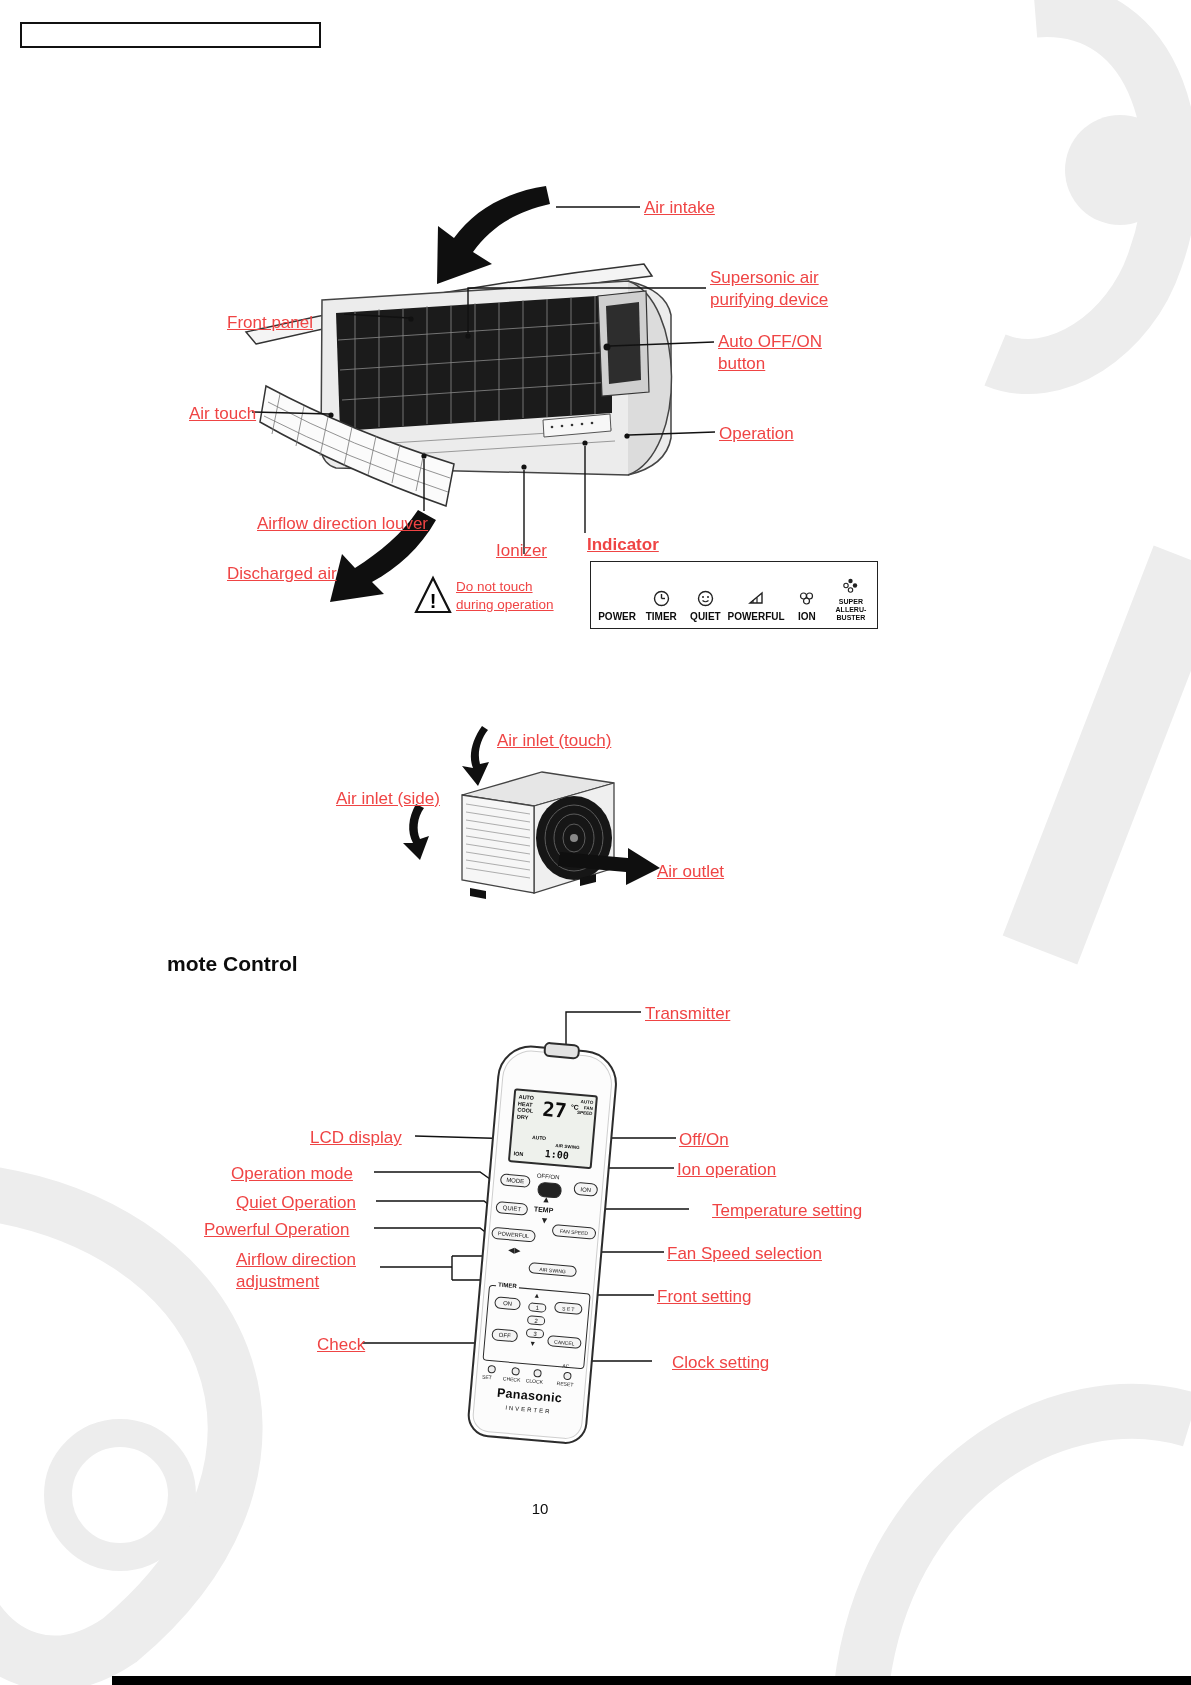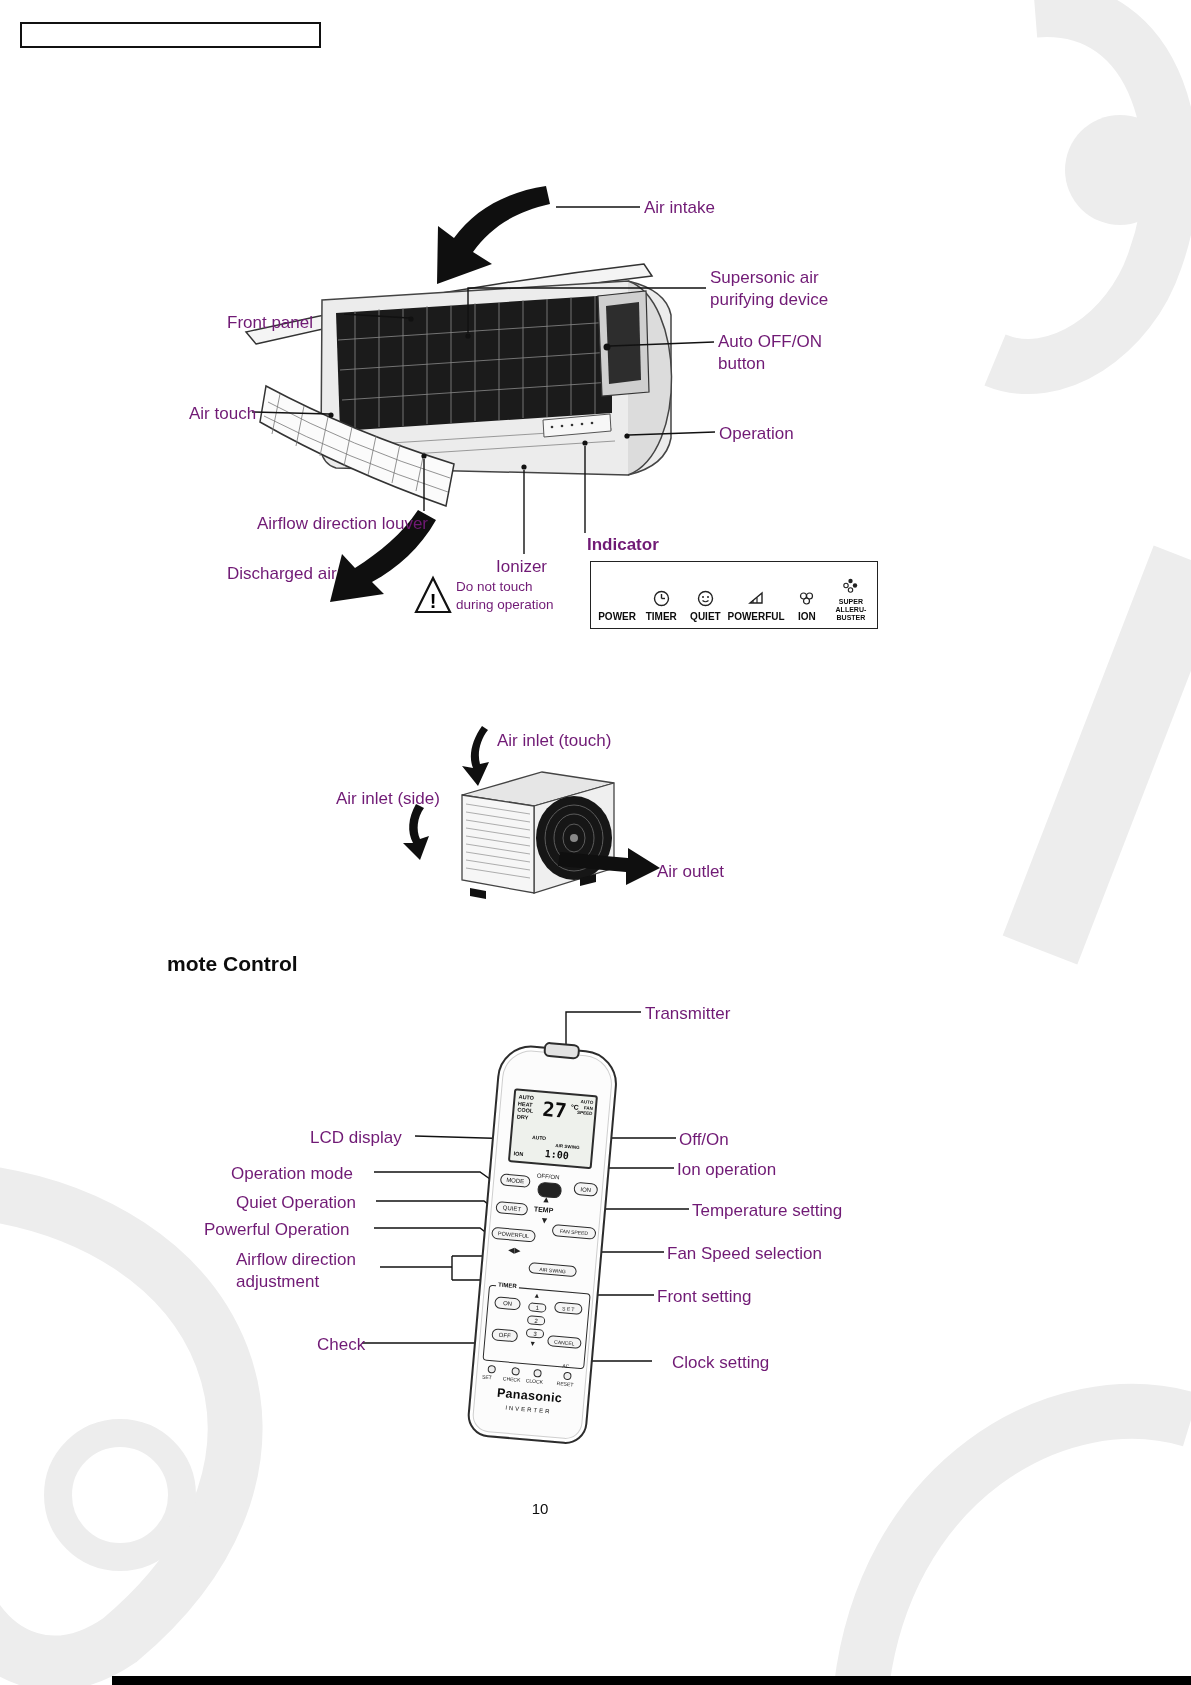--- a/index.html
+++ b/index.html
@@ -1,19 +1,19 @@
 <!DOCTYPE html>
 <html><head>
 <meta charset="utf-8">
 <style>
   html,body{margin:0;padding:0;background:#fff;}
   .page{position:relative;width:1191px;height:1685px;background:#fff;overflow:hidden;
         font-family:"Liberation Sans",sans-serif;color:#0c0c0c;}
   .art{position:absolute;left:0;top:0;width:1191px;height:1685px;}
-  .lbl{position:absolute;font-size:17px;color:#701a75;white-space:pre-line;line-height:1.32;}
+  .lbl{position:absolute;font-size:17px;color:#ef4444;white-space:pre-line;line-height:1.32;text-decoration:underline;}
   .lbl.small{font-size:13.5px;}
   .heading{position:absolute;font-size:21px;font-weight:700;}
   .header-box{position:absolute;left:20px;top:22px;width:297px;height:22px;border:2px solid #111;background:#fff;}
   .page-number{position:absolute;left:500px;top:1500px;width:80px;text-align:center;font-size:15px;}
   .bottom-bar{position:absolute;left:112px;top:1676px;width:1079px;height:9px;background:#000;}
 
   
   .indicator-box{position:absolute;left:590px;top:561px;width:288px;height:68px;border:1.6px solid #222;
                  background:#fff;display:flex;align-items:stretch;padding:6px 4px 6px 4px;box-sizing:border-box;}
   .ind-item{flex:1;display:flex;flex-direction:column;align-items:center;justify-content:flex-end;gap:3px;}
@@ -228,21 +228,21 @@
   <div class="lbl" style="left:644px;top:197px;">Air intake</div>
   <div class="lbl" style="left:710px;top:267px;">Supersonic air
 purifying device</div>
   <div class="lbl" style="left:227px;top:312px;">Front panel</div>
   <div class="lbl" style="left:718px;top:331px;">Auto OFF/ON
 button</div>
   <div class="lbl" style="left:189px;top:403px;">Air touch</div>
   <div class="lbl" style="left:719px;top:423px;">Operation</div>
   <div class="lbl" style="left:257px;top:513px;">Airflow direction louver</div>
   <div class="lbl" style="left:227px;top:563px;">Discharged air</div>
-  <div class="lbl" style="left:496px;top:556px;">Ionizer</div>
+  <div class="lbl" style="left:496px;top:540px;">Ionizer</div>
   <div class="lbl small" style="left:456px;top:578px;">Do not touch
 during operation</div>
   <div class="lbl" style="left:587px;top:534px;font-weight:700;">Indicator</div>
 
   <div class="indicator-box">
     <div class="ind-item">
       <span class="ind-icon"></span>
       <span class="ind-label">POWER</span>
     </div>
     <div class="ind-item">
@@ -305,21 +305,21 @@
   <div class="lbl" style="left:657px;top:861px;">Air outlet</div>
 
   <div class="heading" style="left:167px;top:952px;">mote Control</div>
 
   <div class="lbl" style="left:645px;top:1003px;">Transmitter</div>
   <div class="lbl" style="left:310px;top:1127px;">LCD display</div>
   <div class="lbl" style="left:679px;top:1129px;">Off/On</div>
   <div class="lbl" style="left:231px;top:1163px;">Operation mode</div>
   <div class="lbl" style="left:677px;top:1159px;">Ion operation</div>
   <div class="lbl" style="left:236px;top:1192px;">Quiet Operation</div>
-  <div class="lbl" style="left:692px;top:1200px;">Temperature setting</div>
+  <div class="lbl" style="left:712px;top:1200px;">Temperature setting</div>
   <div class="lbl" style="left:204px;top:1219px;">Powerful Operation</div>
   <div class="lbl" style="left:667px;top:1243px;">Fan Speed selection</div>
   <div class="lbl" style="left:236px;top:1249px;">Airflow direction
 adjustment</div>
   <div class="lbl" style="left:657px;top:1286px;">Front setting</div>
   <div class="lbl" style="left:317px;top:1334px;">Check</div>
   <div class="lbl" style="left:672px;top:1352px;">Clock setting</div>
 
   <div class="remote">
     <div class="rc-notch"></div>

